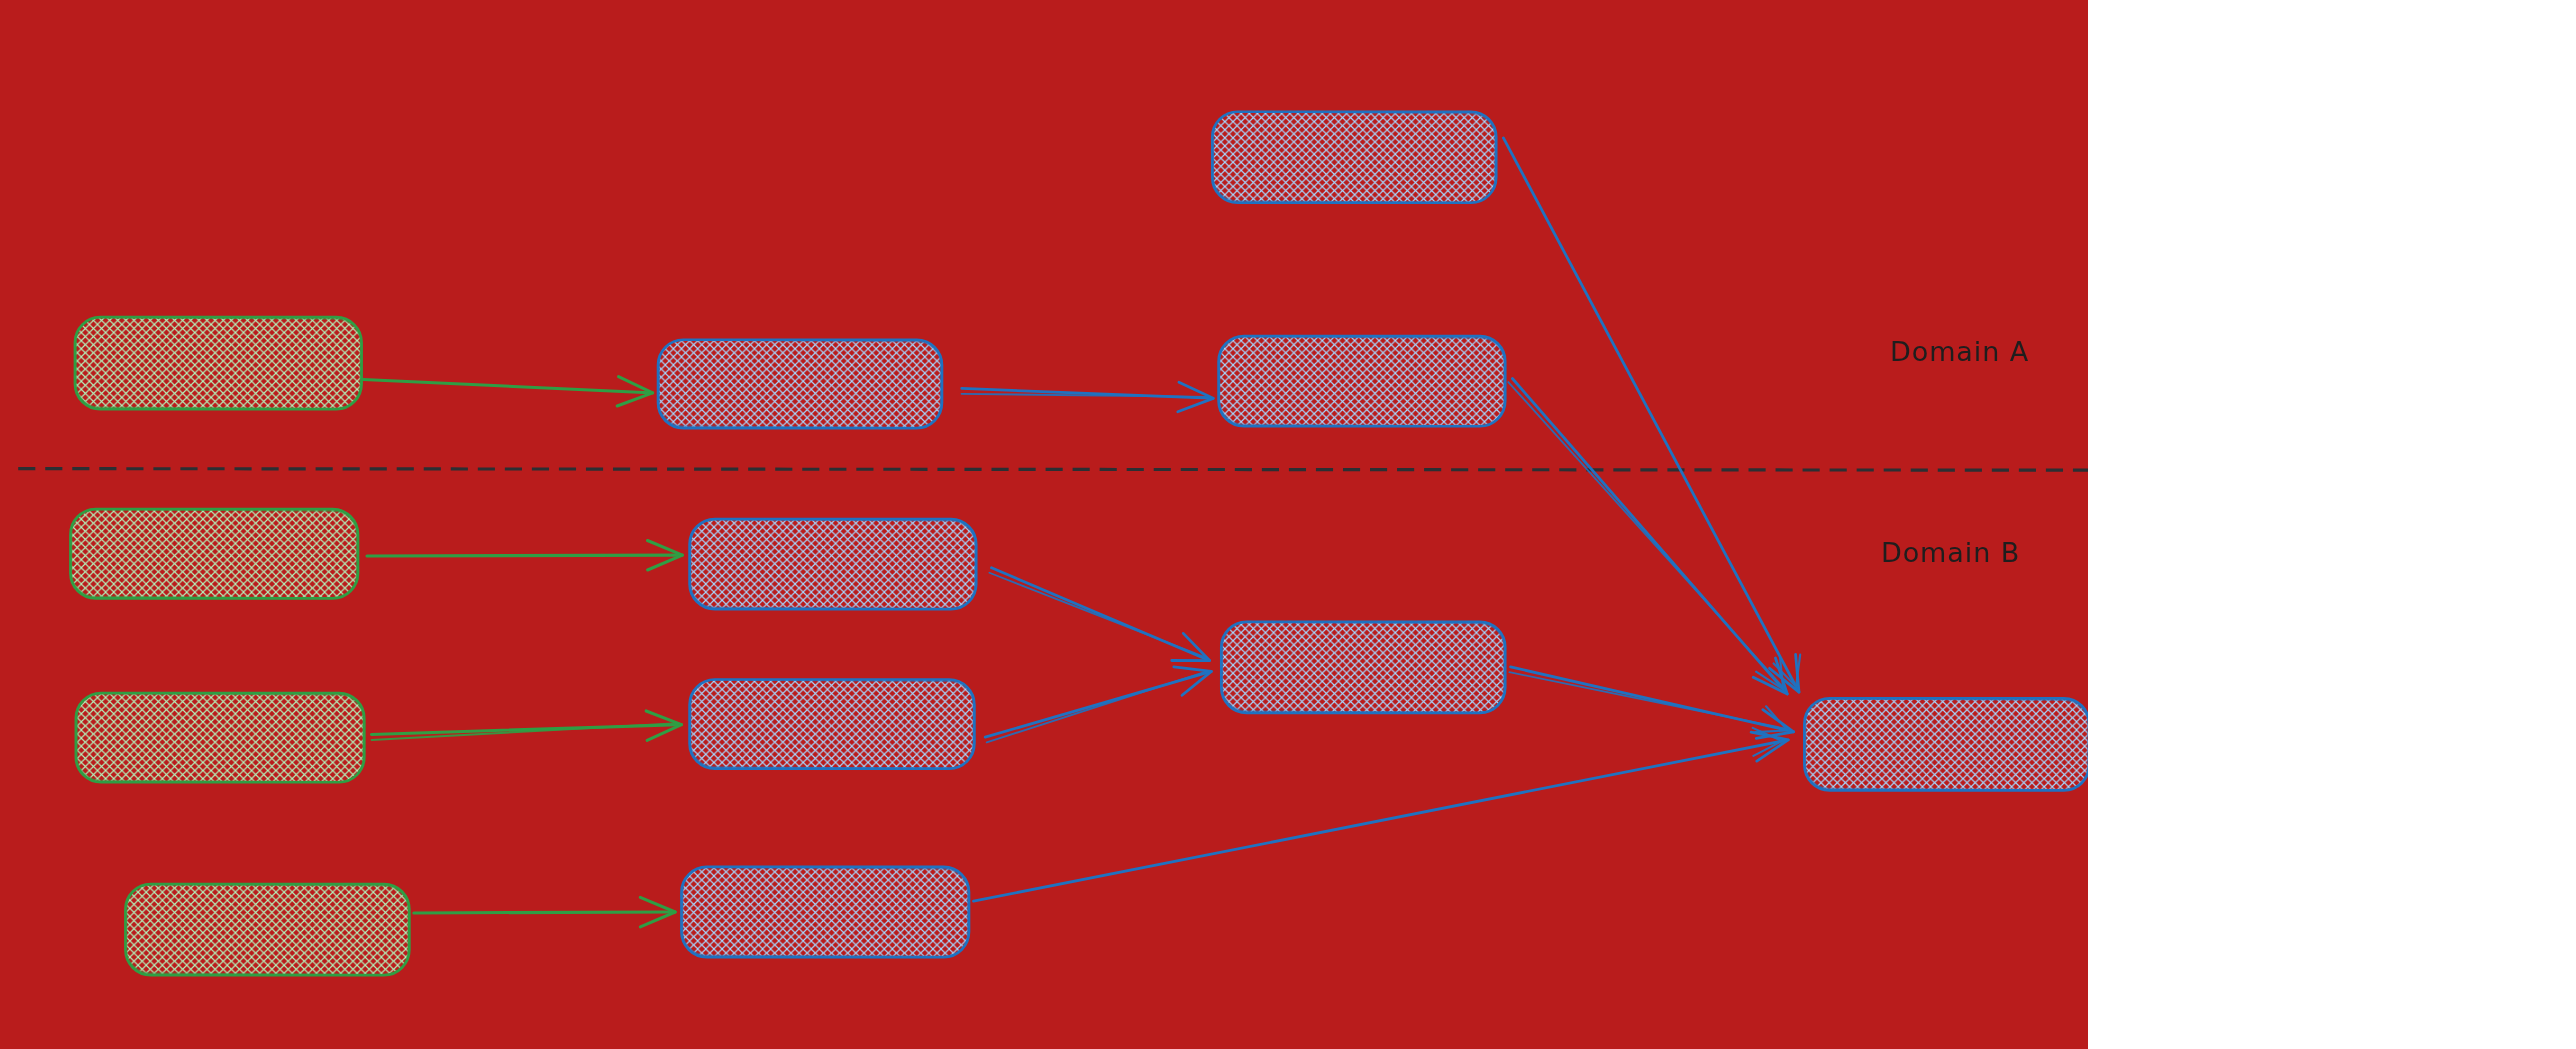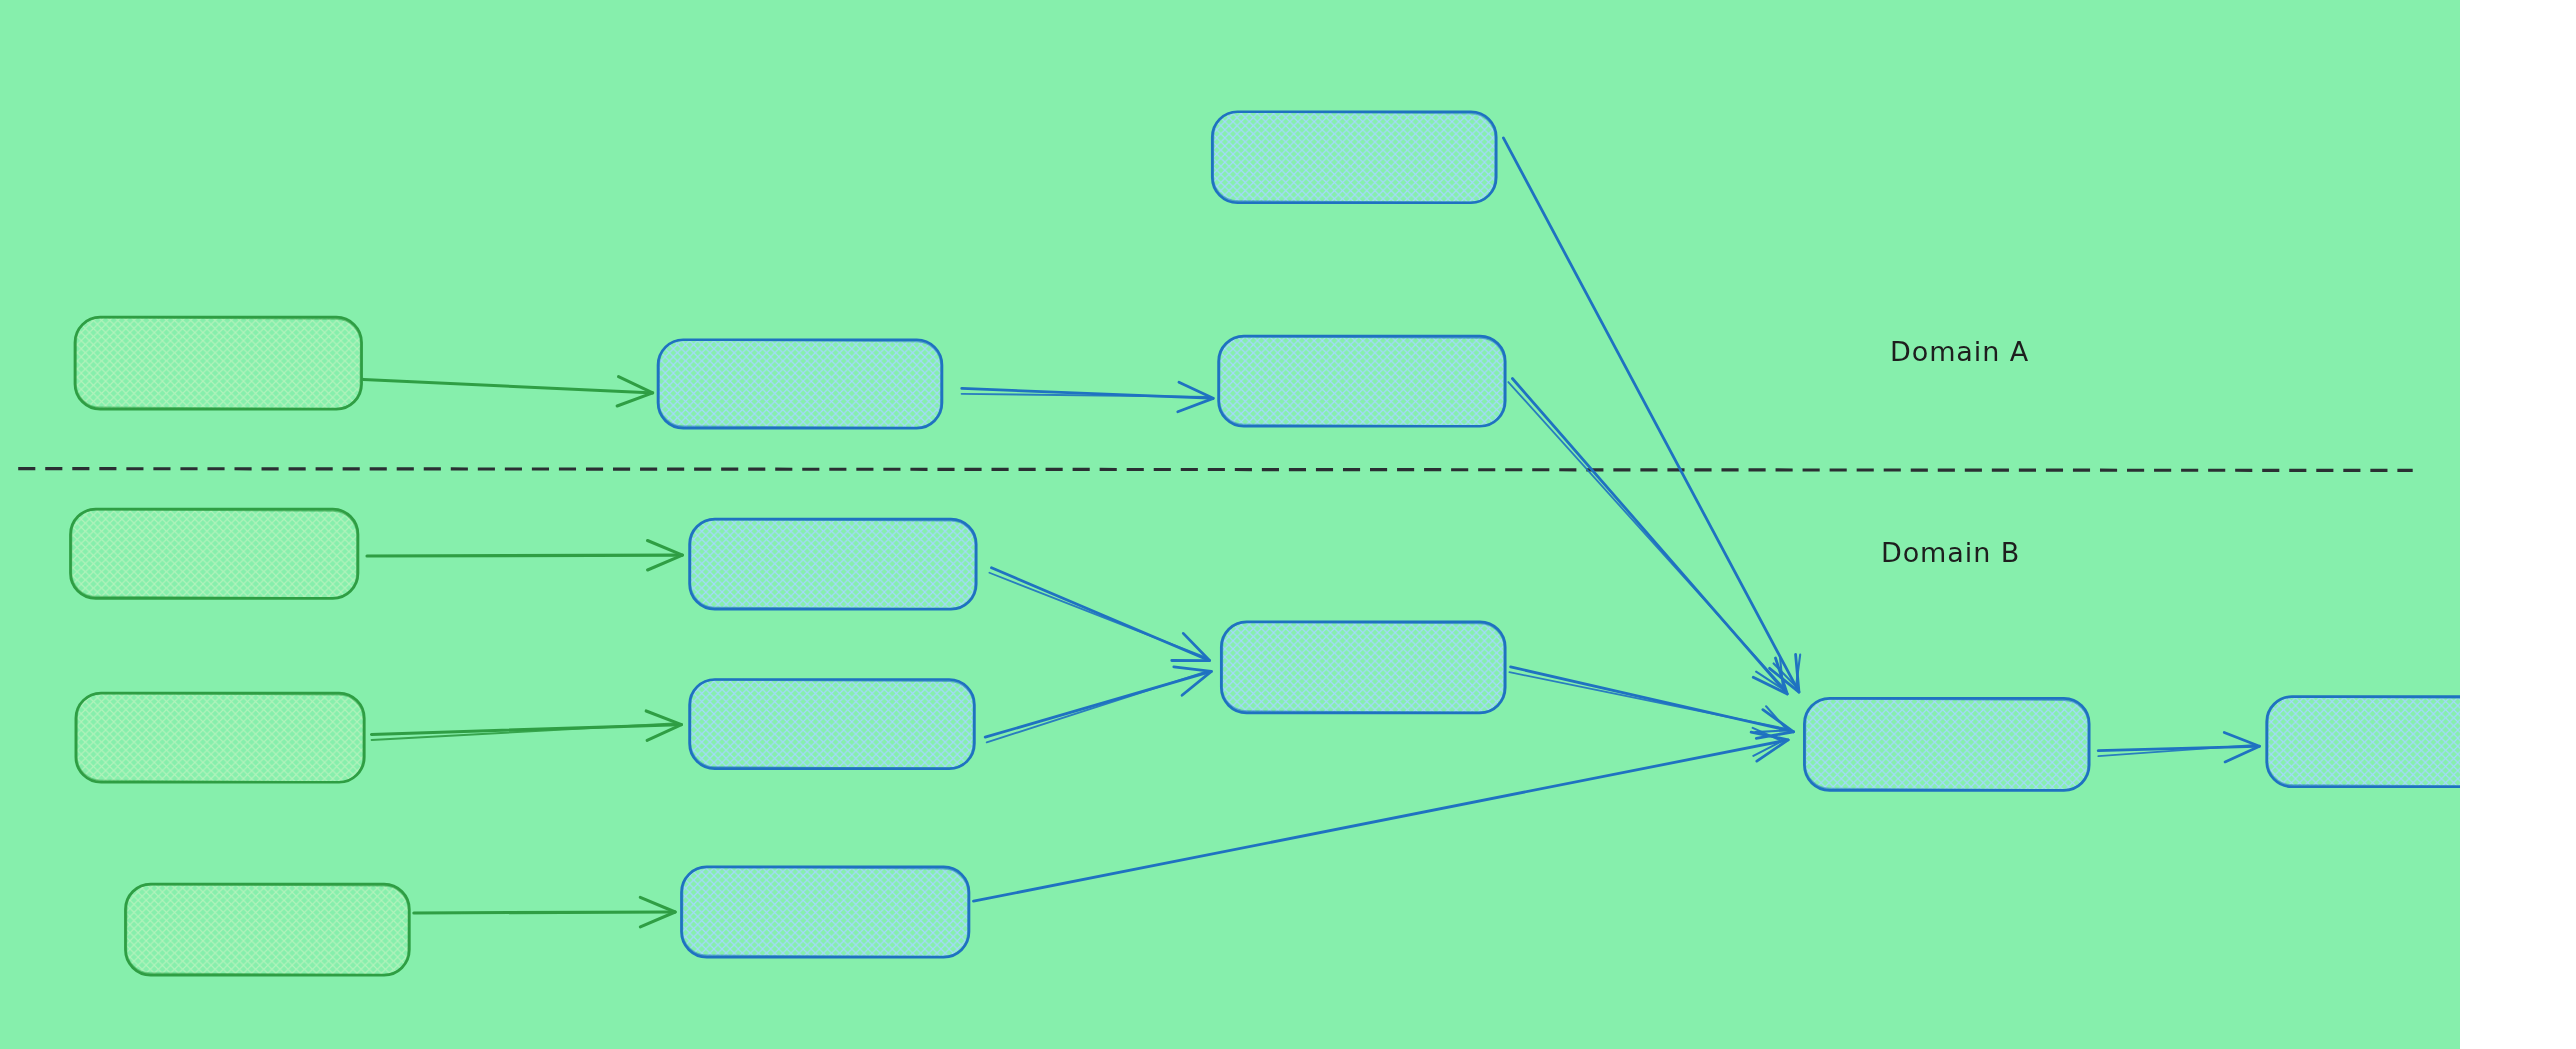--- a/index.html
+++ b/index.html
@@ -1,16 +1,16 @@
 <!DOCTYPE html>
 <html style="font-size:14.4px"><head>
 <meta charset="utf-8">
 <style>
   html,body{margin:0;padding:0;background:#ffffff;}
-  .canvas{position:relative;width:2460px;height:1049px;background:#86efac;overflow:hidden;
+  .canvas{position:relative;width:2088px;height:1049px;background:#b91c1c;overflow:hidden;
           font-family:"DejaVu Sans", sans-serif;}
   .canvas svg{display:block;width:2576px;height:1049px;}
   text.domain-label{font-family:"DejaVu Sans", sans-serif;font-size:30px;fill:#1e1e1e;
           letter-spacing:1px;}
 </style>
 </head>
 <body>
 
 <div class="canvas">
   <svg viewBox="0 0 2858 1164" xmlns="http://www.w3.org/2000/svg">

